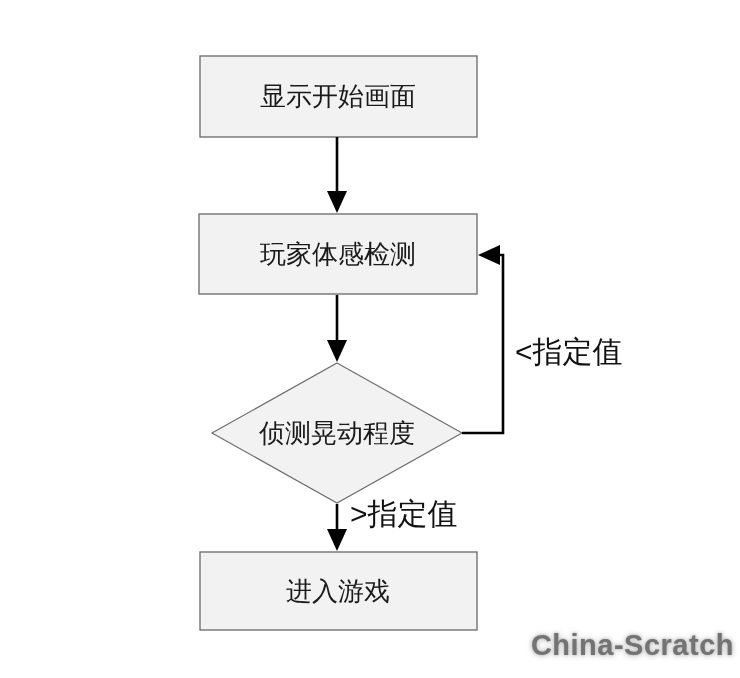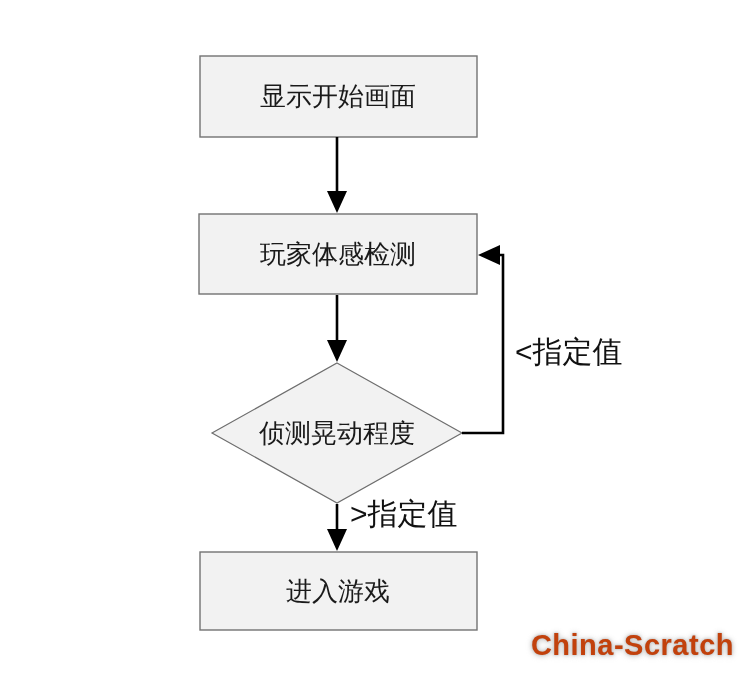--- a/index.html
+++ b/index.html
@@ -49,21 +49,21 @@
     fill: #111111;
     text-anchor: start;
   }
   .watermark {
     position: absolute;
     right: 6px;
     bottom: 16px;
     font-size: 29px;
     font-weight: bold;
     letter-spacing: 0.5px;
-    color: #c2410c;
+    color: #737373;
     text-shadow:
       0 0 2px rgba(170,170,170,0.85),
       0 0 5px rgba(190,190,190,0.8),
       0 1px 6px rgba(200,200,200,0.7);
     user-select: none;
   }
 </style>
 </head>
 <body>
 

